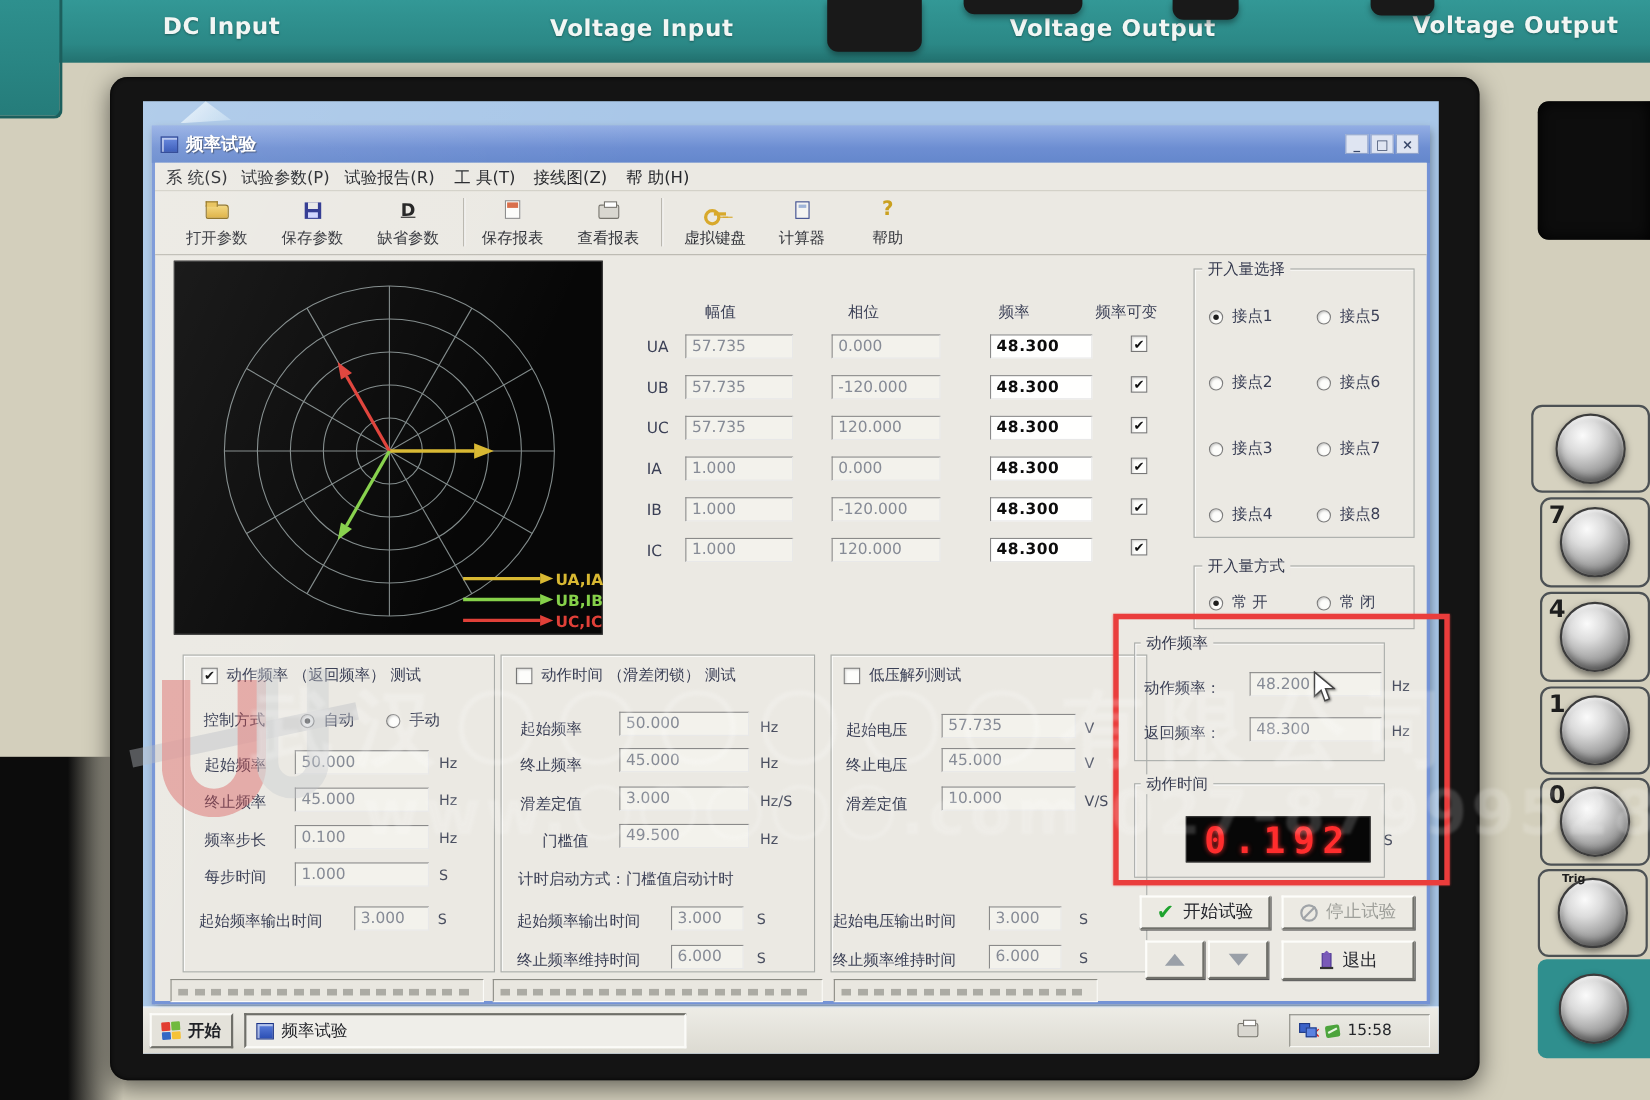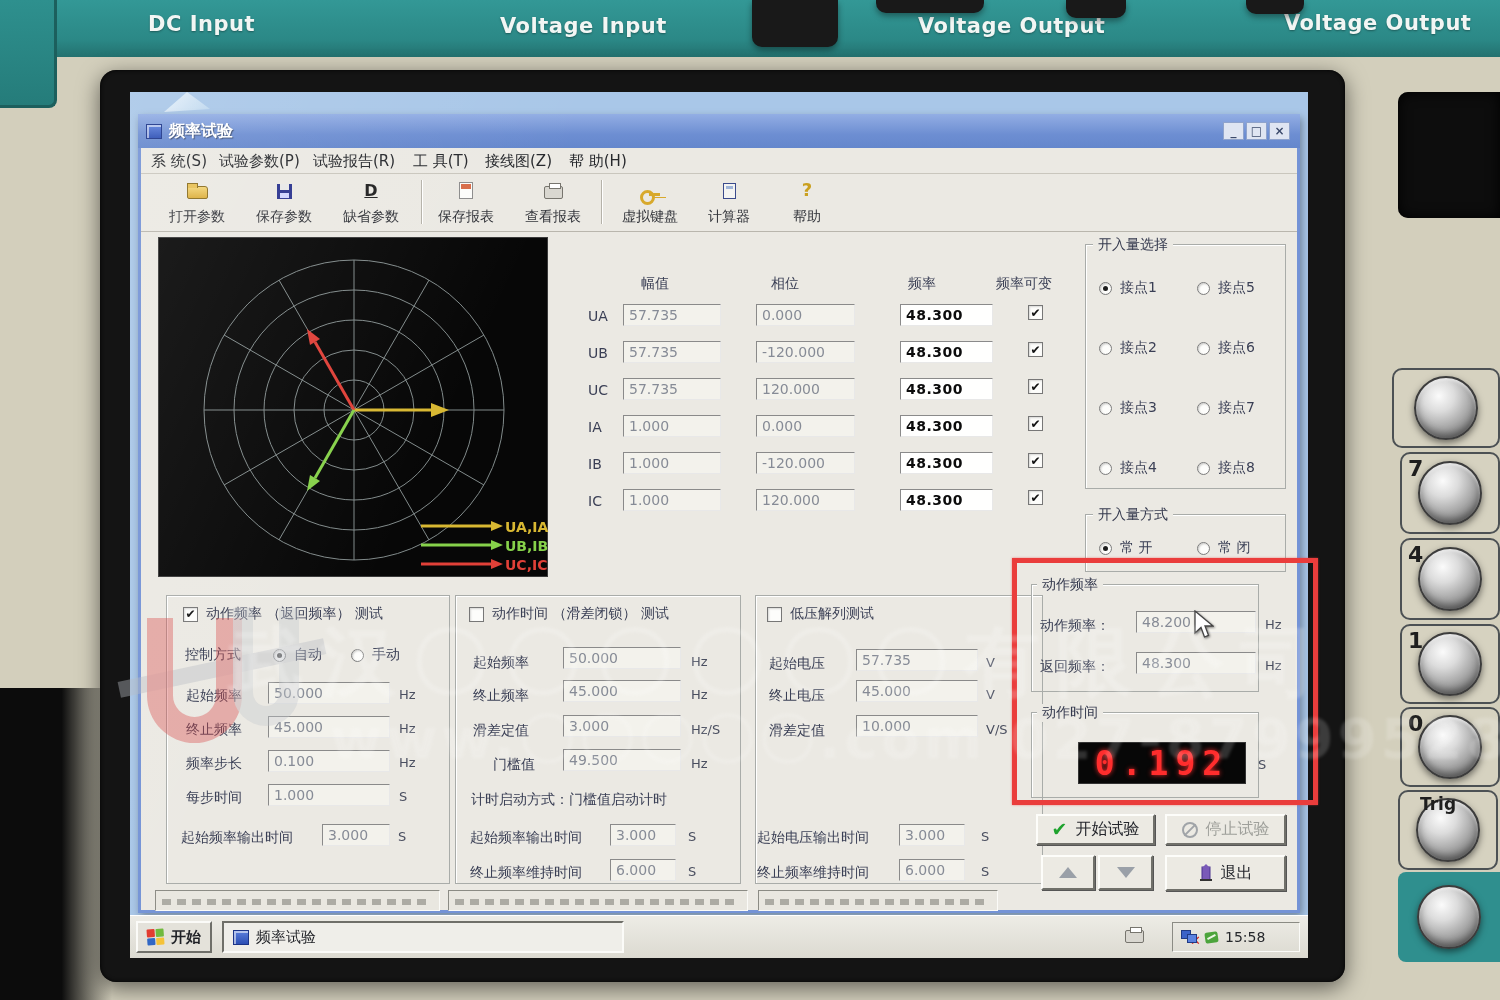--- a/index.html
+++ b/index.html
@@ -9,21 +9,21 @@
 
   
   .teal-band{left:0;top:0;width:1500px;height:57px;background:linear-gradient(#339896,#2b8886 70%,#23716f);}
   .teal-corner{left:0;top:0;width:57px;height:108px;background:linear-gradient(#2e908e,#257c7a);border-right:3px solid #1c5f5d;border-bottom:3px solid #1c5f5d;border-radius:0 0 8px 0;}
   .panel-label{color:#f2f6f4;font-size:21px;font-weight:bold;text-shadow:0 1px 2px rgba(0,0,0,.35);letter-spacing:.5px;}
   .cable{background:#191919;border-radius:0 0 10px 10px;box-shadow:0 3px 6px rgba(0,0,0,.4);}
   .dark-corner{left:0;top:688px;width:112px;height:312px;background:linear-gradient(90deg,#0c0c0c 55%,rgba(12,12,12,0));}
   .opening{left:1398px;top:92px;width:102px;height:126px;background:#0d0d0d;border-radius:10px 0 0 10px;box-shadow:inset 0 0 14px #000;}
   .keyplate{border:2px solid #4c5154;border-radius:10px;background:rgba(255,255,255,.07);display:flex;align-items:center;justify-content:center;}
   .keylabel{position:absolute;left:6px;top:2px;font-size:22px;font-weight:bold;color:#1e1e1e;}
-  .keylabel.small{font-size:17px;left:20px;top:2px;}
+  .keylabel.small{font-size:10px;left:20px;top:2px;}
   .knob{width:64px;height:64px;border-radius:50%;border:2px solid #3c3c3c;
     background:radial-gradient(circle at 38% 30%,#fbfbfb 0%,#dcdcdc 28%,#ababab 55%,#7d7d7d 80%,#646464 100%);
     box-shadow:0 3px 7px rgba(0,0,0,.5),inset 0 -4px 7px rgba(0,0,0,.35),inset 0 2px 3px rgba(255,255,255,.75);}
   .teal-pad{background:#2f8f8e;border-radius:8px 0 0 8px;}
 
   
   .bezel{left:100px;top:70px;width:1245px;height:912px;background:#141414;border-radius:16px;box-shadow:0 6px 22px rgba(0,0,0,.55),inset 0 0 4px #000;}
   .screen{left:130px;top:92px;width:1178px;height:866px;background:#a9c7e8;overflow:hidden;}
   .glare{left:130px;top:92px;width:1178px;height:866px;background:linear-gradient(115deg,rgba(255,255,255,.10) 0%,rgba(255,255,255,0) 30%);pointer-events:none;}
 

